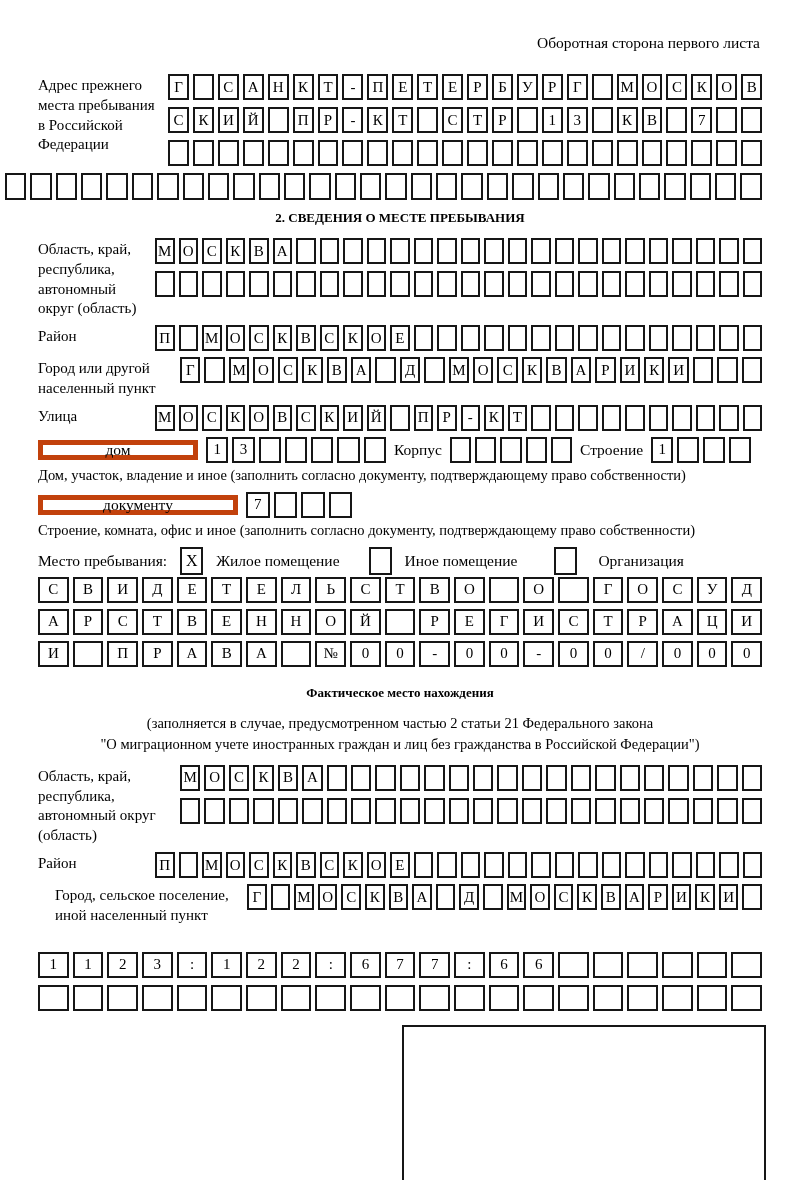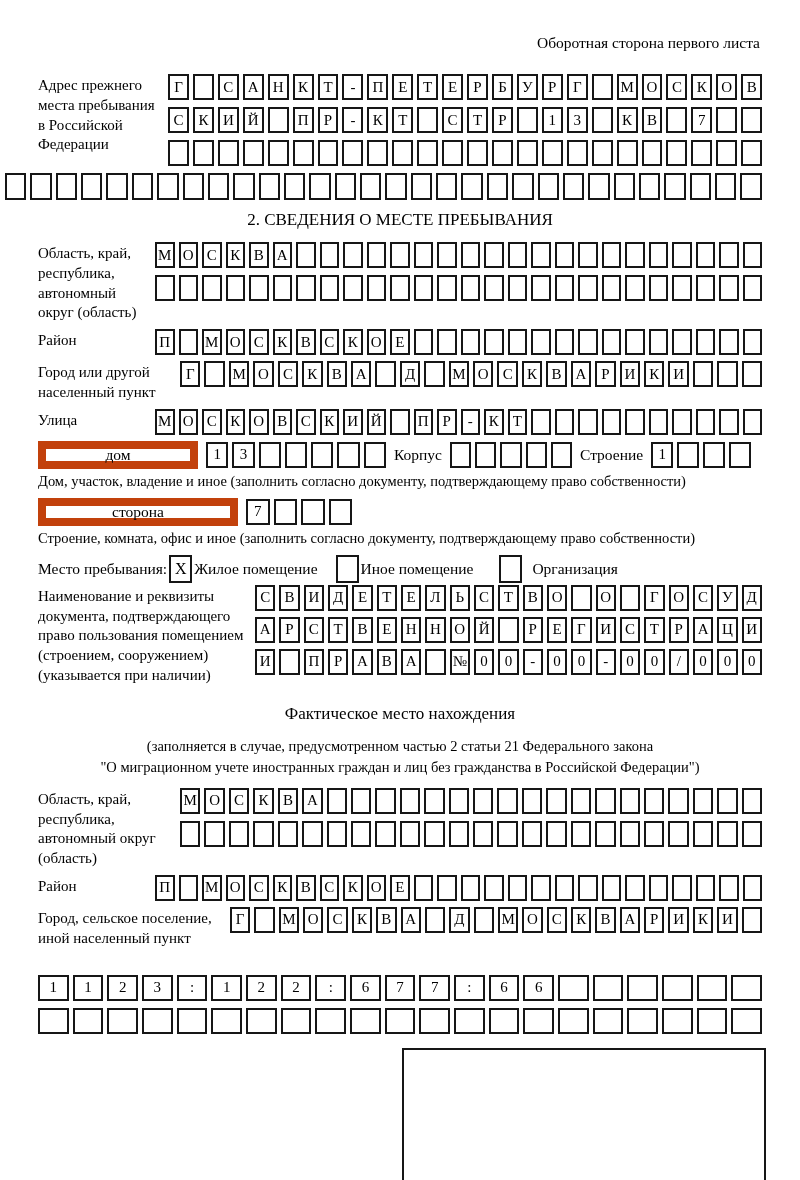--- a/index.html
+++ b/index.html
@@ -4,42 +4,42 @@
 <style>
   html,body{margin:0;padding:0;background:#fff;color:#000;}
   body{width:800px;height:1180px;font-family:"Liberation Serif","DejaVu Serif",serif;font-size:15px;overflow:hidden;}
   .page{padding:10px 38px 0 38px;box-sizing:border-box;width:800px;}
   .header-note{text-align:right;font-size:15.5px;margin:24px 2px 22px 0;}
   .field{display:flex;align-items:flex-start;margin-bottom:6px;}
   .flabel{line-height:1.32;font-size:15px;padding-top:2px;box-sizing:border-box;padding-right:6px;}
   .w130{flex:0 0 130px;}
   .w117{flex:0 0 117px;}
   .w142{flex:0 0 142px;}
-  .w192{flex:0 0 192px;}
+  .w192{flex:0 0 192px;margin-left:17px;}
   .w217{flex:0 0 217px;}
   .rows{flex:1;display:flex;flex-direction:column;gap:7px;min-width:0;}
   .boxrow{display:flex;gap:4px;flex:1;min-width:0;}
   .cell{flex:1;height:26px;min-width:0;border:2px solid #161616;box-sizing:border-box;display:flex;align-items:center;justify-content:center;font-size:15px;line-height:1;background:#fff;}
   .overflow-row{margin:7px 0 3px -33px;display:flex;gap:4px;}
   .overflow-row .cell{height:27px;}
   .note{font-size:14.5px;margin:2px 0 8px 0;}
   .note.center{text-align:center;}
-  .heading{font-weight:normal;text-align:center;font-size:17px;margin:10px 0 12px 0;}
+  .heading{font-weight:bold;text-align:center;font-size:13px;margin:10px 0 12px 0;}
   .inline-row{display:flex;align-items:center;gap:8px;margin-bottom:4px;}
-  .typebox{border:8px solid #c2410c;height:28px;box-sizing:border-box;display:flex;align-items:center;justify-content:center;font-size:15.5px;}
+  .typebox{border:5px solid #c2410c;height:20px;box-sizing:border-box;display:flex;align-items:center;justify-content:center;font-size:15.5px;}
   .tb-dom{width:160px;}
   .tb-kv{width:200px;}
   .cellgroup{display:flex;gap:4px;}
   .cg-house{width:180px;}
   .cg-korpus{width:122px;}
   .cg-stroenie{width:100px;}
   .cg-kv{width:106px;}
   .cellgroup .cell{flex:1;}
   .ilabel{font-size:15.5px;white-space:nowrap;}
-  .stay-row{display:flex;align-items:center;gap:2px;margin:6px 0 2px 0;}
+  .stay-row{display:flex;align-items:center;gap:13px;margin:6px 0 2px 0;}
   .checkbox{width:23px;height:28px;border:2px solid #161616;box-sizing:border-box;display:flex;align-items:center;justify-content:center;font-size:16px;flex:0 0 auto;}
   .stay-note{text-align:center;width:620px;font-size:14.5px;margin:2px 0 10px 0;}
   .fact-note{text-align:center;font-size:14.5px;line-height:1.45;margin:0 0 10px 0;}
   .stamp-wrap{margin-top:14px;}
   .stamp-box{margin-left:auto;margin-right:-4px;width:364px;height:174px;border:2px solid #161616;box-sizing:border-box;}
   .doc-field .rows{gap:6px;}
 </style>
 </head>
 <body>
 
@@ -350,42 +350,41 @@
     <span class="cellgroup cg-stroenie">
         <span class="cell">1</span>
         <span class="cell"></span>
         <span class="cell"></span>
         <span class="cell"></span>
       </span>
   </div>
   <div class="note">Дом, участок, владение и иное (заполнить согласно документу, подтверждающему право собственности)</div>
 
   <div class="inline-row">
-    <span class="typebox tb-kv">сторона</span>
+    <span class="typebox tb-kv">документу</span>
     <span class="cellgroup cg-kv">
         <span class="cell">7</span>
         <span class="cell"></span>
         <span class="cell"></span>
         <span class="cell"></span>
       </span>
   </div>
   <div class="note">Строение, комната, офис и иное (заполнить согласно документу, подтверждающему право собственности)</div>
 
   <div class="stay-row">
     <span class="ilabel">Место пребывания:</span>
     <span class="checkbox">X</span>
     <span class="ilabel">Жилое помещение</span>
     <span class="checkbox" style="margin-left:16px;"></span>
     <span class="ilabel">Иное помещение</span>
     <span class="checkbox" style="margin-left:24px;"></span>
     <span class="ilabel" style="margin-left:8px;">Организация</span>
   </div>
 
   <div class="field doc-field">
-    <div class="flabel w217">Наименование и реквизиты документа, подтверждающего право пользования помещением (строением, сооружением) (указывается при наличии)</div>
     <div class="rows">
       <div class="boxrow">
           <span class="cell">С</span>
           <span class="cell">В</span>
           <span class="cell">И</span>
           <span class="cell">Д</span>
           <span class="cell">Е</span>
           <span class="cell">Т</span>
           <span class="cell">Е</span>
           <span class="cell">Л</span>

